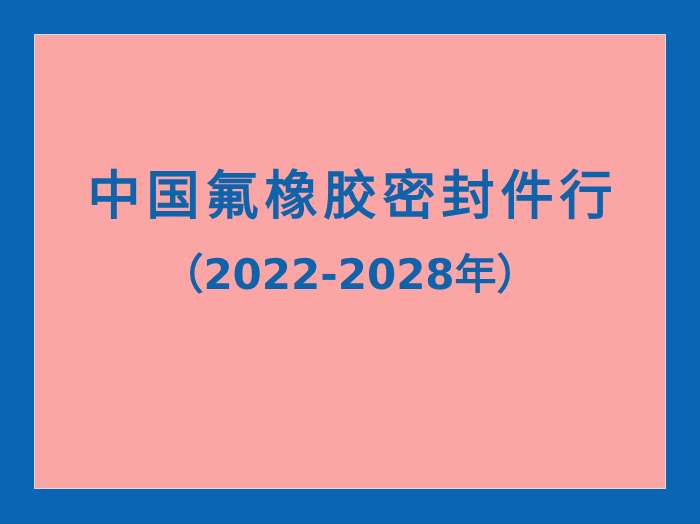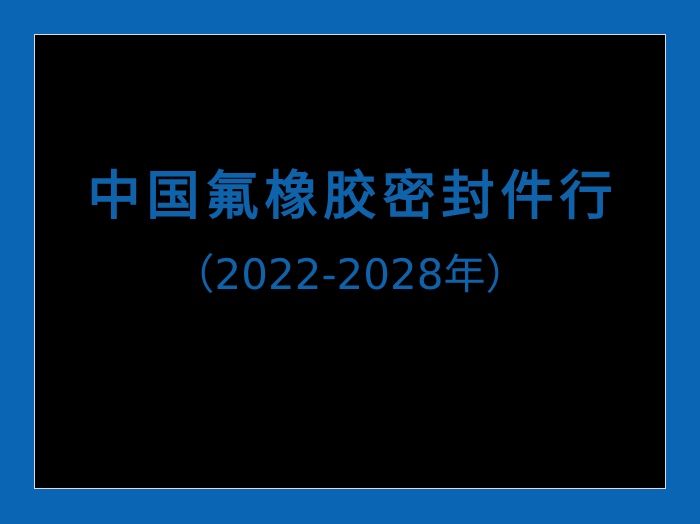--- a/index.html
+++ b/index.html
@@ -68,31 +68,31 @@
     text-indent: 0.5px;
     font-family: "DejaVu Sans", "Liberation Sans", sans-serif;
   }
 
   
   #title-line-3 {
     font-size: 42px;
     line-height: 62px;
     letter-spacing: 0px;
     margin-top: 16px;
-    font-weight: 400;
+    font-weight: 700;
     color: #0f63ab;
     font-family: "DejaVu Sans", "Liberation Sans", sans-serif;
   }
 </style>
 </head>
 <body>
 
 <div id="cover-root" style="width: 700px; height: 524px; background: rgb(10, 102, 181);">
 
-  <div id="cover-panel" style="left: 34px; top: 34px; width: 632px; height: 455px; background: #000000; box-shadow: rgb(217, 221, 226) 0px 0px 0px 1px inset;">
+  <div id="cover-panel" style="left: 34px; top: 34px; width: 632px; height: 455px; background: #fca5a5; box-shadow: rgb(217, 221, 226) 0px 0px 0px 1px inset;">
 
     <div id="title-block">
 
       <span class="title-line" id="title-line-1" style="color: rgb(15, 99, 171);">中国氟橡胶密封件行</span>
 
 
       <span class="title-line" id="title-line-3" style="color: rgb(15, 99, 171);">（2022-2028年）</span>
 
     </div>
   </div>

